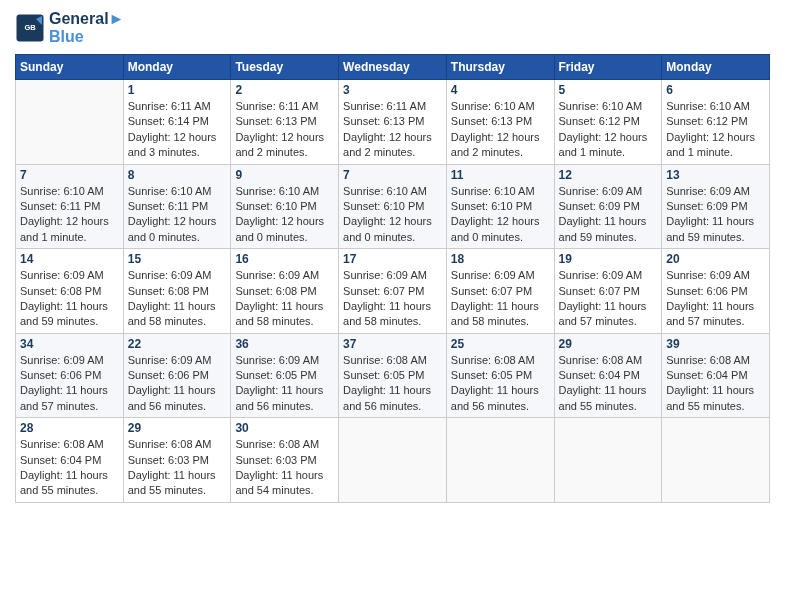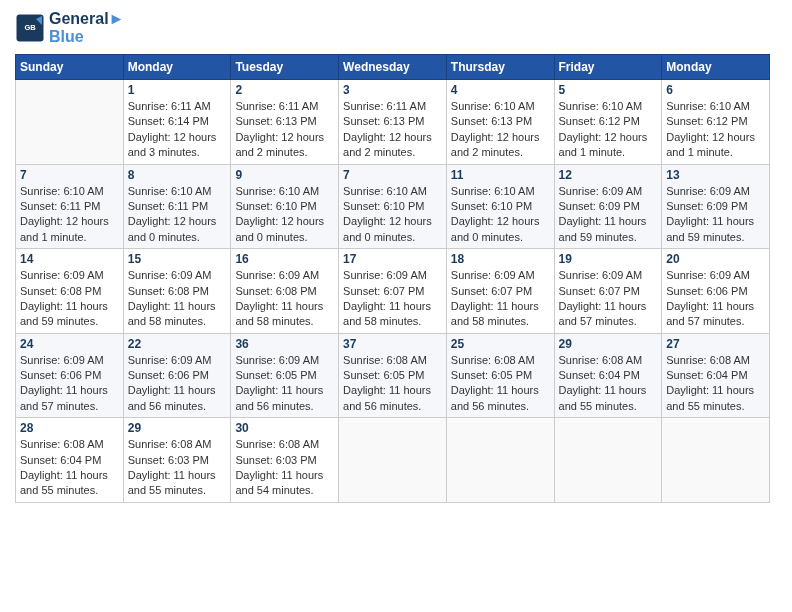--- a/index.html
+++ b/index.html
@@ -261,21 +261,21 @@
           <td>
             <span class="day-num">20</span>
             <div class="day-info" style="white-space: pre-line;">Sunrise: 6:09 AM
 Sunset: 6:06 PM
 Daylight: 11 hours
 and 57 minutes.</div>
           </td>
         </tr>
         <tr>
           <td>
-            <span class="day-num">24</span>
+            <span class="day-num">34</span>
             <div class="day-info" style="white-space: pre-line;">Sunrise: 6:09 AM
 Sunset: 6:06 PM
 Daylight: 11 hours
 and 57 minutes.</div>
           </td>
           <td>
             <span class="day-num">22</span>
             <div class="day-info" style="white-space: pre-line;">Sunrise: 6:09 AM
 Sunset: 6:06 PM
 Daylight: 11 hours
@@ -303,21 +303,21 @@
 and 56 minutes.</div>
           </td>
           <td>
             <span class="day-num">29</span>
             <div class="day-info" style="white-space: pre-line;">Sunrise: 6:08 AM
 Sunset: 6:04 PM
 Daylight: 11 hours
 and 55 minutes.</div>
           </td>
           <td>
-            <span class="day-num">27</span>
+            <span class="day-num">39</span>
             <div class="day-info" style="white-space: pre-line;">Sunrise: 6:08 AM
 Sunset: 6:04 PM
 Daylight: 11 hours
 and 55 minutes.</div>
           </td>
         </tr>
         <tr>
           <td>
             <span class="day-num">28</span>
             <div class="day-info" style="white-space: pre-line;">Sunrise: 6:08 AM

